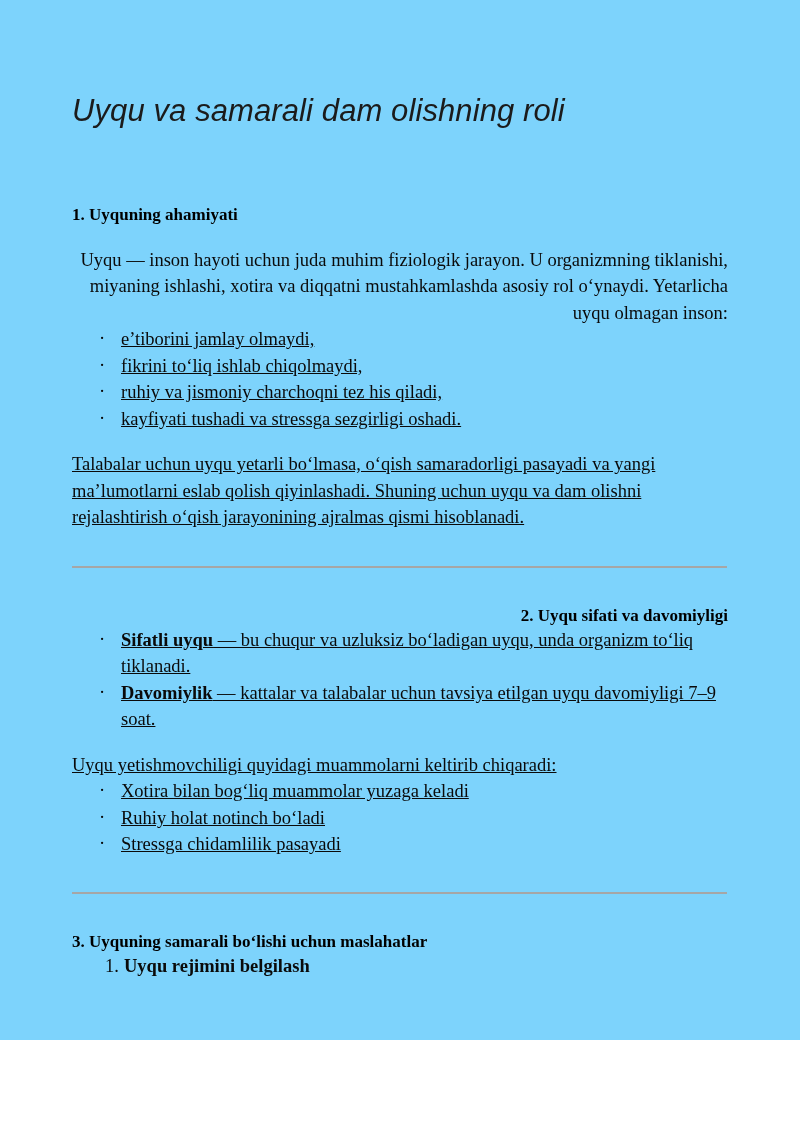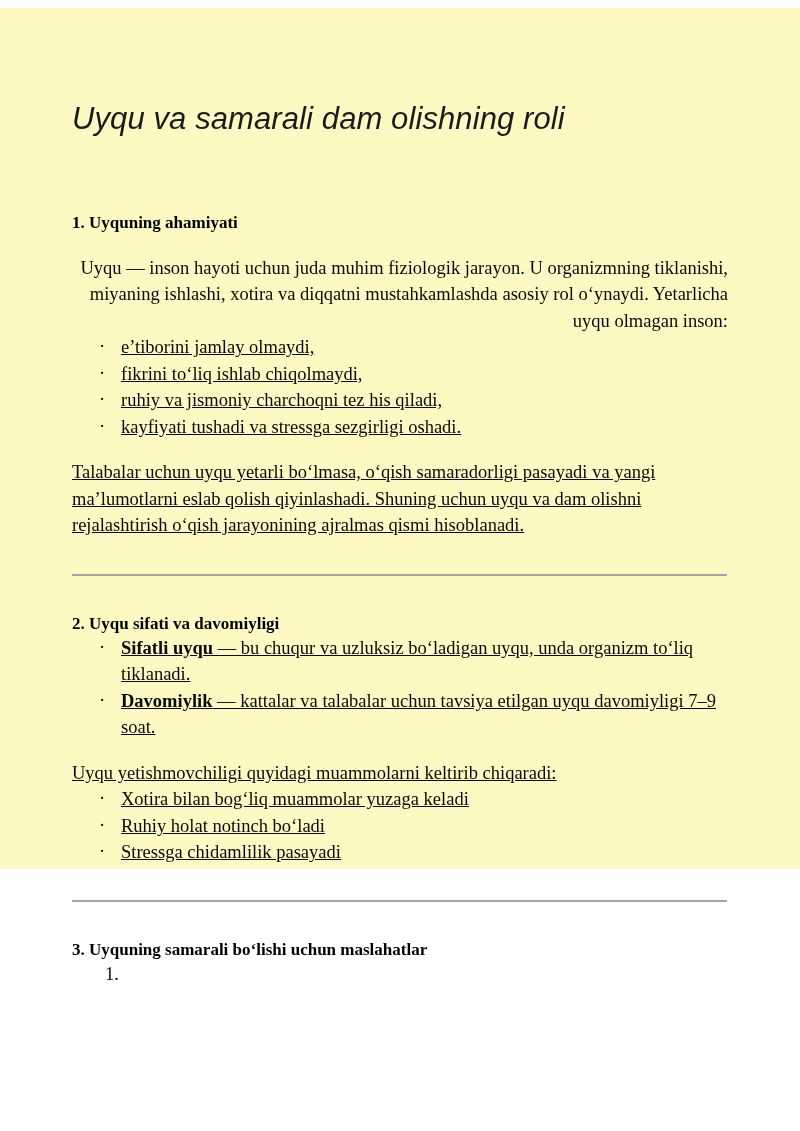--- a/index.html
+++ b/index.html
@@ -17,25 +17,24 @@
     font-family: "Liberation Serif", "DejaVu Serif", serif;
     color: #000000;
     -webkit-font-smoothing: antialiased;
   }
 
   .page {
     position: absolute;
     left: 0;
     top: 0;
     width: 800px;
-    height: 861px;
-    background: #fef9c3;
+    height: 1040px;
+    background: #7dd3fc;
     box-sizing: border-box;
     padding: 0 72px;
-    margin-top: 8px;
   }
 
   
   .doc-title {
     font-family: "Liberation Sans", "DejaVu Sans", sans-serif;
     font-style: italic;
     font-weight: 400;
     font-size: 31px;
     line-height: 1.25;
     color: #1b1b1b;
@@ -48,21 +47,21 @@
   .section-heading {
     font-family: "Liberation Serif", "DejaVu Serif", serif;
     font-weight: bold;
     font-size: 17px;
     line-height: 1.3;
     color: #000000;
     margin: 0;
   }
 
   .sh-1 { padding-top: 73px; }
-  .sh-2 { padding-top: 37px; }
+  .sh-2 { padding-top: 37px; text-align: right; }
   .sh-3 { padding-top: 37px; }
 
   
   p.body-text {
     font-size: 18.5px;
     line-height: 26.5px;
     margin: 0;
     color: #0a0a0a;
   }
 
@@ -192,17 +191,17 @@
       <span>Stressga chidamlilik pasayadi</span>
     </li>
   </ul>
 
   <hr class="divider div-2">
 
   <h2 class="section-heading sh-3">3. Uyquning samarali bo‘lishi uchun maslahatlar</h2>
 
   <ol class="numbered list-gap-top">
     <li>
-      <span class="num">1.</span>
+      <span class="num">1.</span><span class="item-text">Uyqu rejimini belgilash</span>
     </li>
   </ol>
 
 </div>
 
 </body></html>

